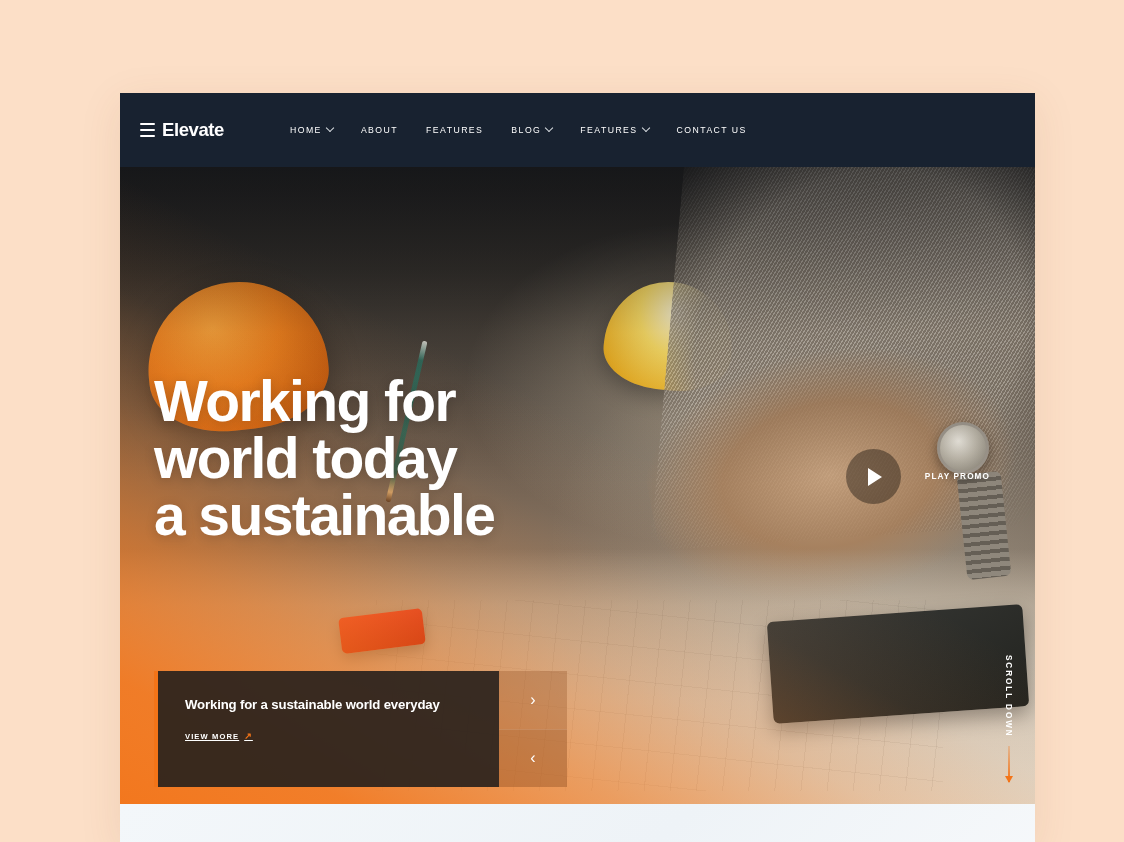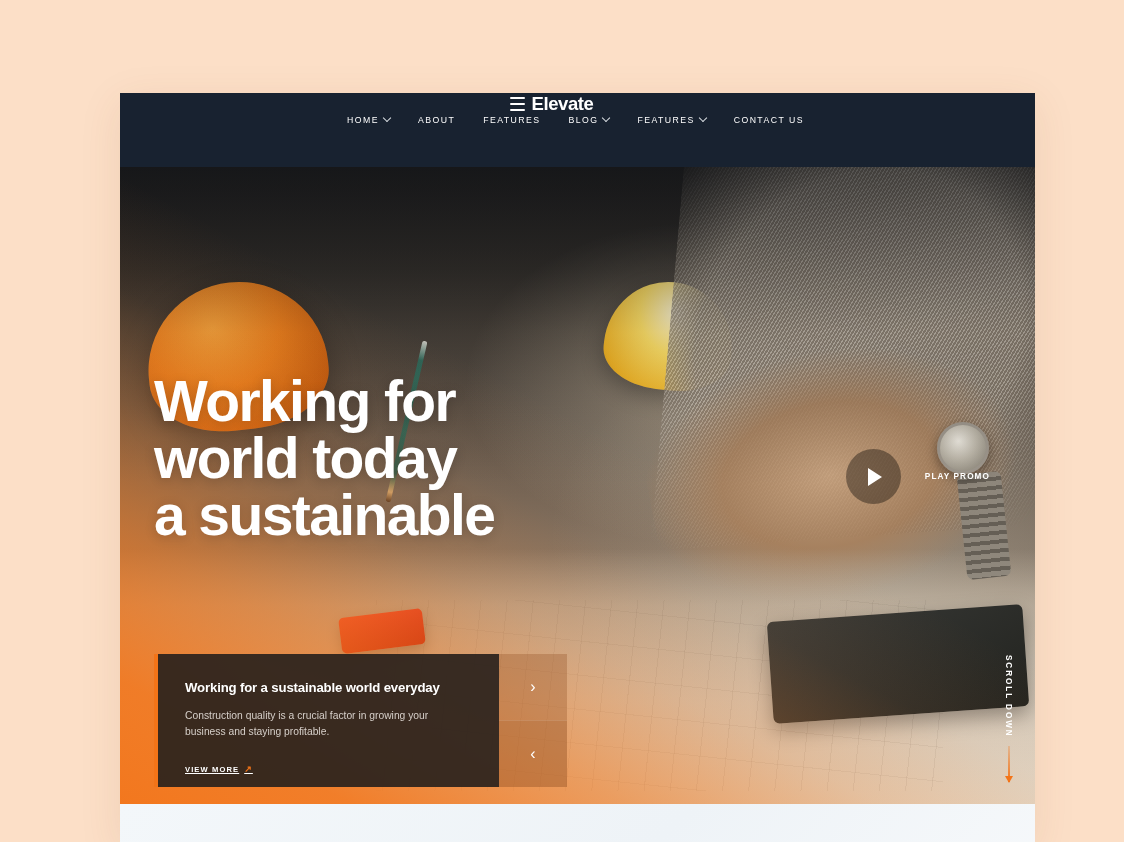--- a/index.html
+++ b/index.html
@@ -30,21 +30,20 @@
 
   
   .site-header {
     position: relative;
     height: 74px;
     background: #182230;
     display: flex;
     align-items: center;
     padding: 0 20px 0 16px;
     z-index: 40;
-    flex-direction: column;
   }
 
   .brand {
     display: flex;
     align-items: center;
     gap: 7px;
     margin-right: 52px;
     padding-left: 4px;
   }
 
@@ -376,21 +375,21 @@
     border-top: 7px solid #f37418;
   }
 
   
   .slide-card-wrap {
     position: absolute;
     left: 34px;
     bottom: 17px;
     display: flex;
     z-index: 15;
-    height: 133px;
+    height: 116px;
   }
   .slide-card {
     position: relative;
     width: 345px;
     background: rgba(43,34,29,0.93);
     border-left: 4px solid #f37418;
     padding: 26px 30px 0 27px;
   }
   .slide-title {
     color: #ffffff;
@@ -534,21 +533,20 @@
       </div>
 
       <div class="scroll-down">
         <span class="scroll-text">SCROLL DOWN</span>
         <span class="scroll-arrow"></span>
       </div>
 
       <div class="slide-card-wrap">
         <div class="slide-card">
           <div class="slide-title">Working for a sustainable world everyday</div>
-          <div class="slide-desc">Construction quality is a crucial factor in growing your business and staying profitable.</div>
           <a class="slide-link">
             <span>VIEW MORE</span>
             <span class="arrow-ne">↗</span>
           </a>
         </div>
         <div class="slide-arrows">
           <div class="slide-arrow-btn next">›</div>
           <div class="slide-arrow-btn prev">‹</div>
         </div>
       </div>

